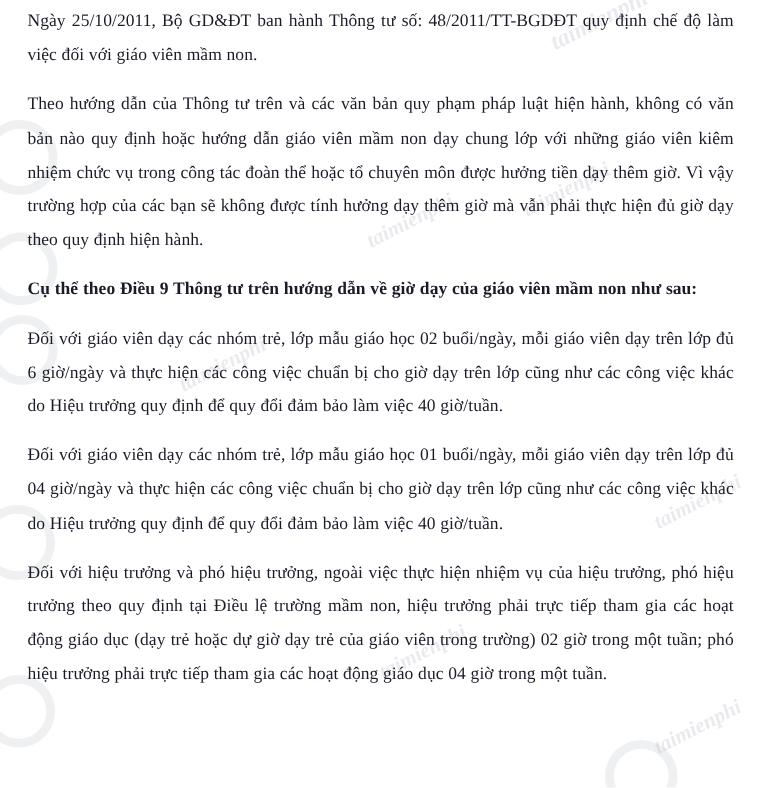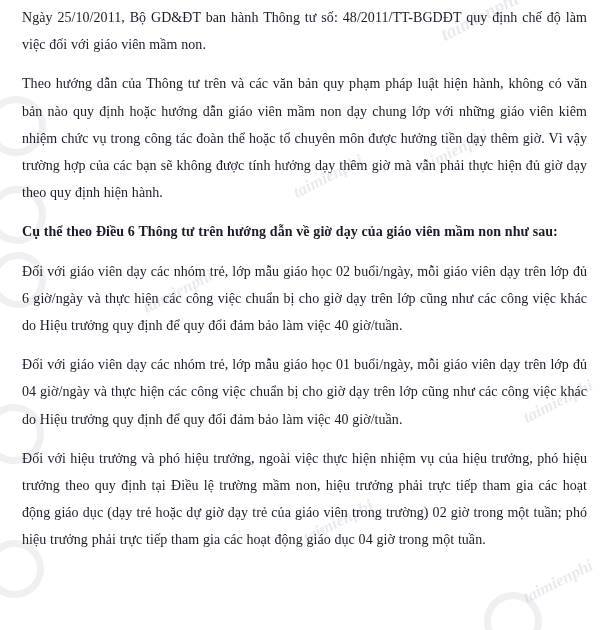--- a/index.html
+++ b/index.html
@@ -84,17 +84,17 @@
     <div class="wm-ring" style="left: -12px; top: 186px; width: 44px; height: 44px;"></div>
     <div class="wm-ring" style="left: -16px; top: 404px; width: 46px; height: 46px;"></div>
     <div class="wm-ring" style="left: -10px; top: 252px; width: 42px; height: 42px;"></div>
     <div class="wm-ring" style="left: -14px; top: 540px; width: 44px; height: 44px;"></div>
     <div class="wm-ring" style="left: 484px; top: 592px; width: 44px; height: 44px;"></div>
   </div>
 
 <div id="document-root">
   <p class="para">Ngày 25/10/2011, Bộ GD&amp;ĐT ban hành Thông tư số: 48/2011/TT-BGDĐT quy định chế độ làm việc đối với giáo viên mầm non.</p>
   <p class="para">Theo hướng dẫn của Thông tư trên và các văn bản quy phạm pháp luật hiện hành, không có văn bản nào quy định hoặc hướng dẫn giáo viên mầm non dạy chung lớp với những giáo viên kiêm nhiệm chức vụ trong công tác đoàn thể hoặc tổ chuyên môn được hưởng tiền dạy thêm giờ. Vì vậy trường hợp của các bạn sẽ không được tính hưởng dạy thêm giờ mà vẫn phải thực hiện đủ giờ dạy theo quy định hiện hành.</p>
-  <p class="para bold">Cụ thể theo Điều 6 Thông tư trên hướng dẫn về giờ dạy của giáo viên mầm non như sau:</p>
+  <p class="para bold">Cụ thể theo Điều 9 Thông tư trên hướng dẫn về giờ dạy của giáo viên mầm non như sau:</p>
   <p class="para">Đối với giáo viên dạy các nhóm trẻ, lớp mẫu giáo học 02 buổi/ngày, mỗi giáo viên dạy trên lớp đủ 6 giờ/ngày và thực hiện các công việc chuẩn bị cho giờ dạy trên lớp cũng như các công việc khác do Hiệu trưởng quy định để quy đổi đảm bảo làm việc 40 giờ/tuần.</p>
   <p class="para">Đối với giáo viên dạy các nhóm trẻ, lớp mẫu giáo học 01 buổi/ngày, mỗi giáo viên dạy trên lớp đủ 04 giờ/ngày và thực hiện các công việc chuẩn bị cho giờ dạy trên lớp cũng như các công việc khác do Hiệu trưởng quy định để quy đổi đảm bảo làm việc 40 giờ/tuần.</p>
   <p class="para">Đối với hiệu trưởng và phó hiệu trưởng, ngoài việc thực hiện nhiệm vụ của hiệu trưởng, phó hiệu trưởng theo quy định tại Điều lệ trường mầm non, hiệu trưởng phải trực tiếp tham gia các hoạt động giáo dục (dạy trẻ hoặc dự giờ dạy trẻ của giáo viên trong trường) 02 giờ trong một tuần; phó hiệu trưởng phải trực tiếp tham gia các hoạt động giáo dục 04 giờ trong một tuần.</p>
 </div>
 
 </body></html>

